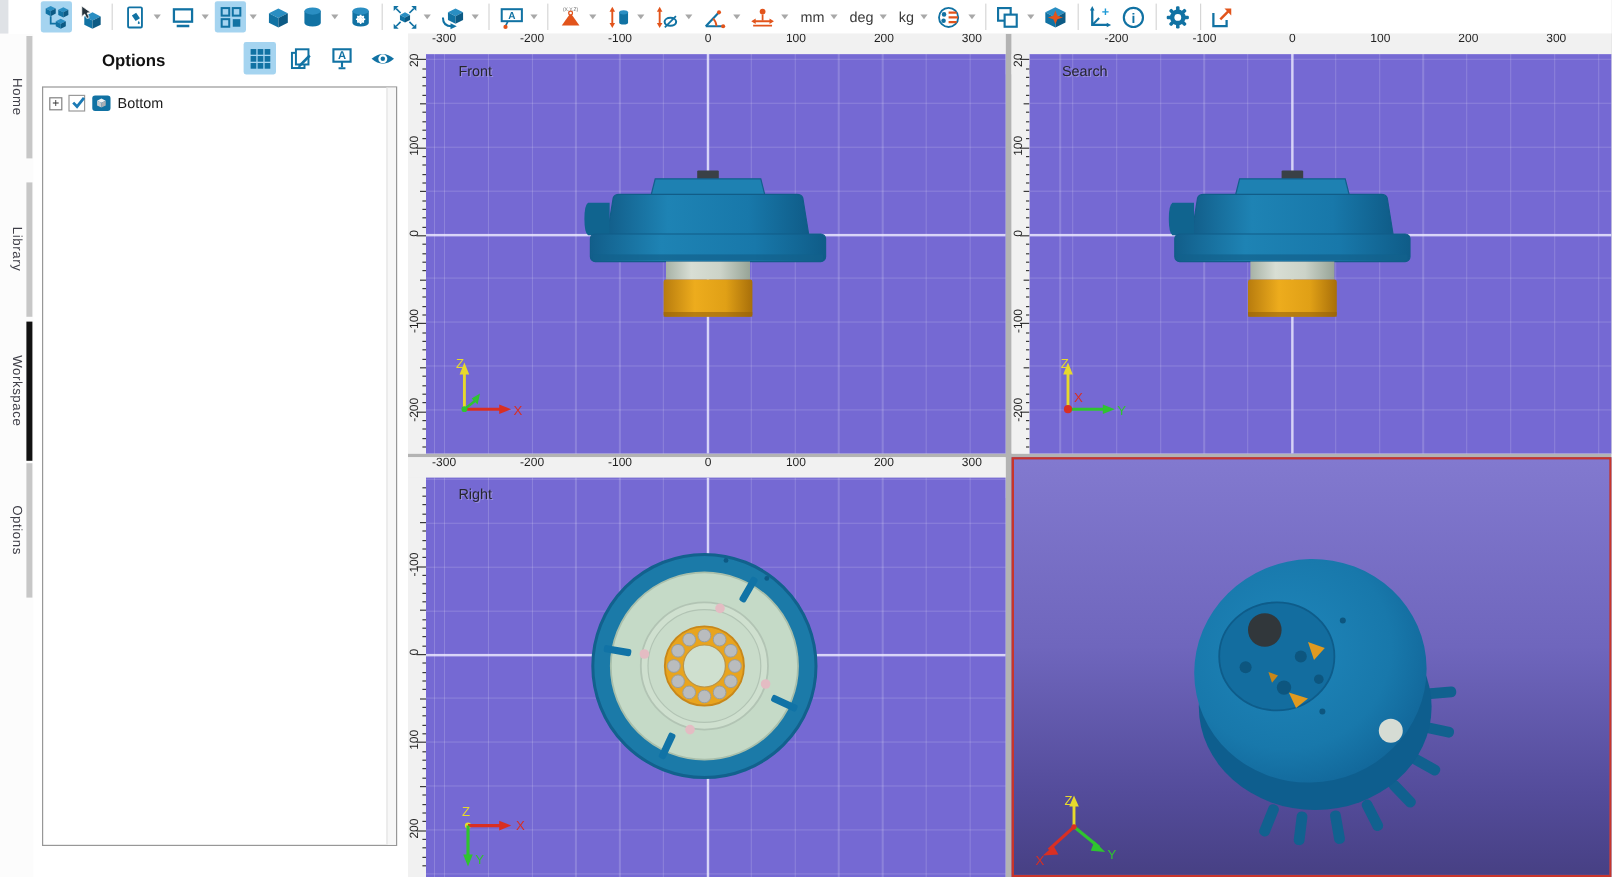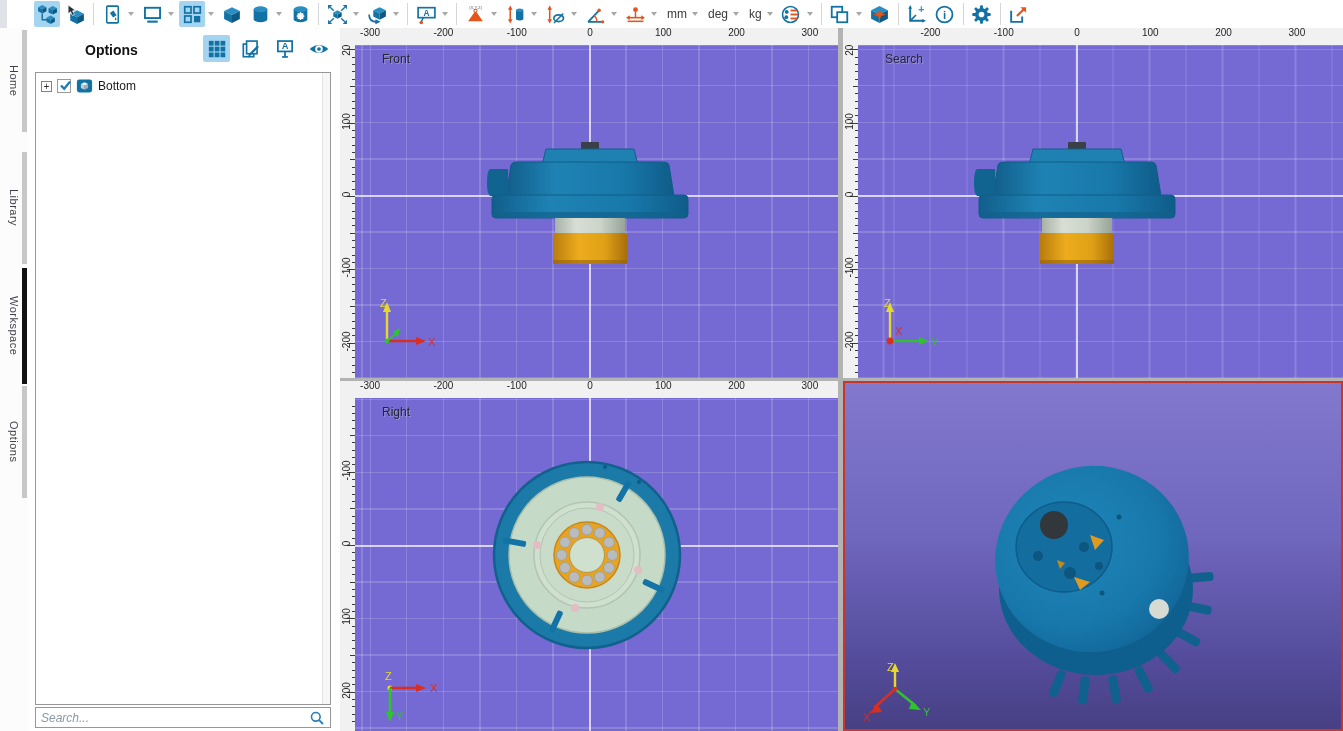--- a/index.html
+++ b/index.html
@@ -400,27 +400,20 @@
         </div>
         <svg class="node-icon" viewBox="0 0 20 20">
           <rect x="0.5" y="2" width="19" height="16" rx="3" fill="#1172a3"></rect>
           <polygon points="10,5.2 14.5,7.4 10,9.6 5.5,7.4" fill="#f2f2f2"></polygon>
           <polygon points="5.5,7.4 10,9.6 10,14.6 5.5,12.4" fill="#c9cdd1"></polygon>
           <polygon points="14.5,7.4 10,9.6 10,14.6 14.5,12.4" fill="#a9aeb4"></polygon>
         </svg>
         <div class="node-label">Bottom</div>
       </div>
       <div id="tree-scroll"></div>
-    </div>
-    <div id="search-box">
-      <input id="search-input" type="text" placeholder="Search..." style="">
-      <svg width="16" height="16" viewBox="0 0 20 20">
-        <circle cx="8.5" cy="8.5" r="5.4" stroke="#2a7fb8" stroke-width="2" fill="none"></circle>
-        <line x1="12.6" y1="12.6" x2="17.5" y2="17.5" stroke="#2a7fb8" stroke-width="2.4"></line>
-      </svg>
     </div>
   </div>
 
   <div id="viewports">
 
     <div class="quad" id="q-front">
       <div class="h-ruler" id="fr-h">
           <div class="tick" style="left: 8.11px; bottom: 0px; width: 1px; height: 3.5px;"></div>
           <div class="tick" style="left: 15.44px; bottom: 0px; width: 1px; height: 3.5px;"></div>
           <div class="tick" style="left: 22.77px; bottom: 0px; width: 1px; height: 3.5px;"></div>

